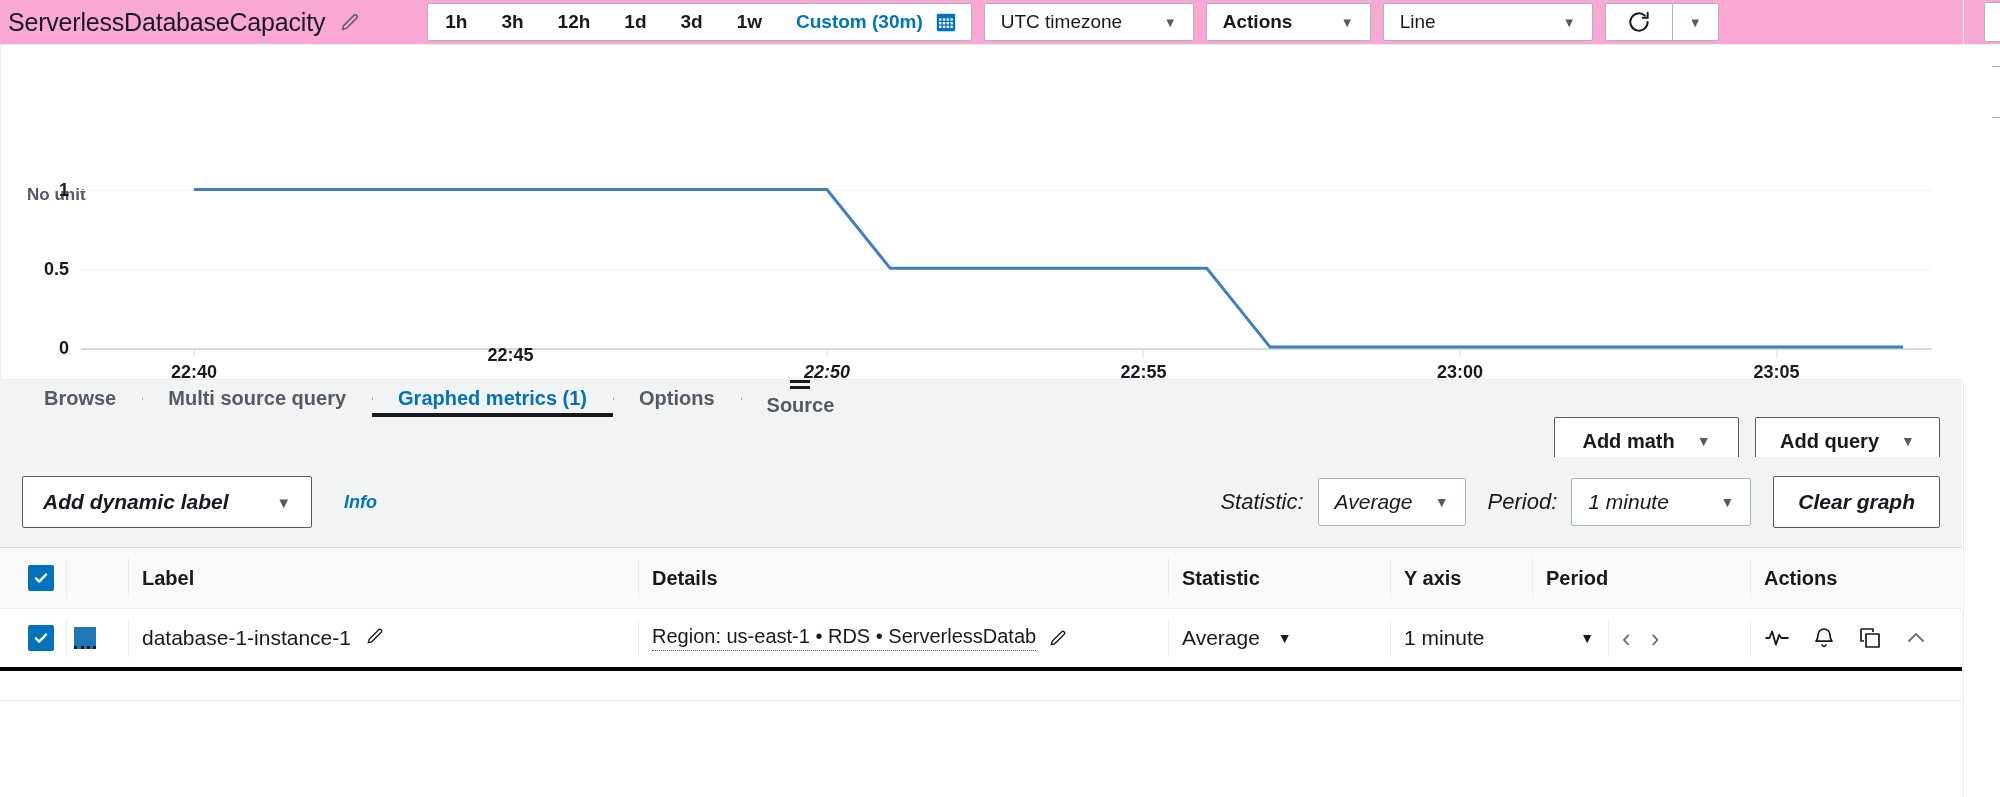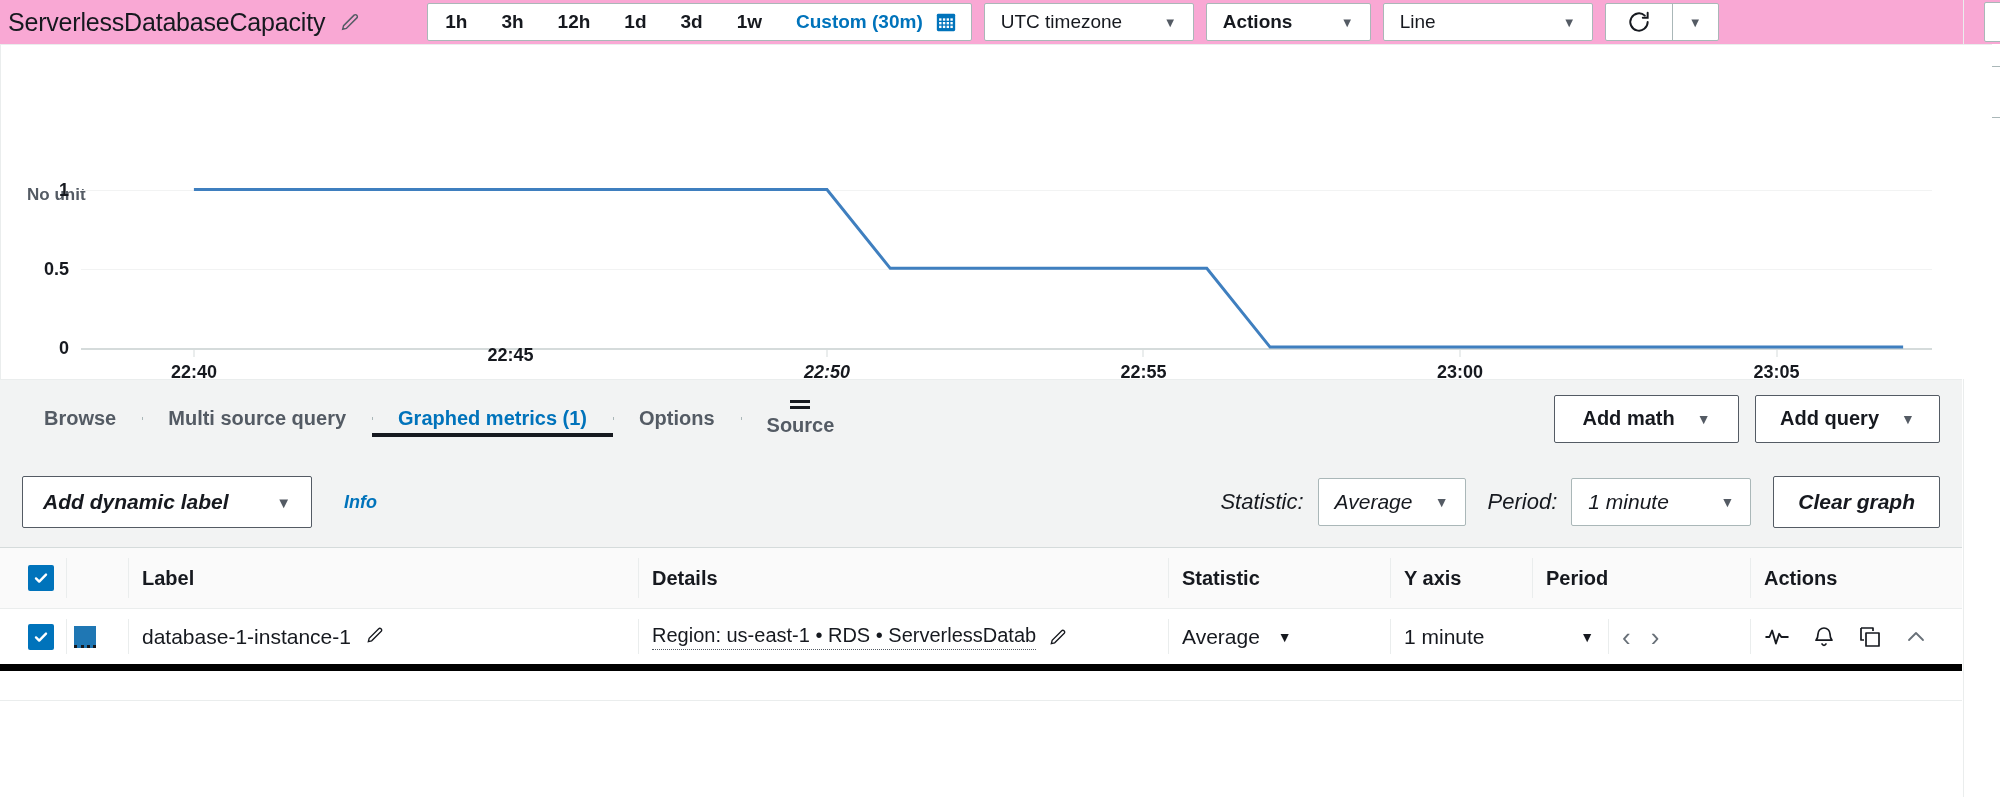--- a/index.html
+++ b/index.html
@@ -157,23 +157,24 @@
     white-space: nowrap;
   }
   .series-svg { position: absolute; left:0; top:0; width:100%; height:100%; overflow: visible;}
 
   
   .tabs-row {
     height: 78px;
     background: #f2f3f3;
     border-top: 1px solid #eaeded;
     display: flex;
-    align-items: center;
+    align-items: flex-start;
     width: 1962px;
     position: relative;
+    flex-direction: column;
   }
   .tabs {
     display: flex; align-items: stretch;
     padding-left: 18px;
   }
   .tab {
     display: flex; align-items: center;
     padding: 0 26px;
     font-size: 20px;
     font-weight: bold;
@@ -296,21 +297,21 @@
   .metrics-table { width: 1962px; background:#fff; }
   .trow { display: flex; align-items: center; }
   .thead {
     height: 62px;
     border-top: 1px solid #d5dbdb;
     border-bottom: 1px solid #eaeded;
     background: #fafafa;
   }
   .tbody-row {
     height: 62px;
-    border-bottom: 7px solid #000000;
+    border-bottom: 4px solid #000000;
     background: #fff;
   }
   .cell { display:flex; align-items:center; height:100%; padding: 0 14px; position: relative;}
   .cell + .cell::before {
     content:"";
     position:absolute; left:0; top:10px; bottom:10px; width:1px; background:#eaeded;
   }
   .c-check { width: 66px; justify-content: flex-start; padding-left: 28px; }
   .c-color { width: 62px; justify-content: flex-start; padding-left: 8px;}
   .c-label { width: 510px; }

